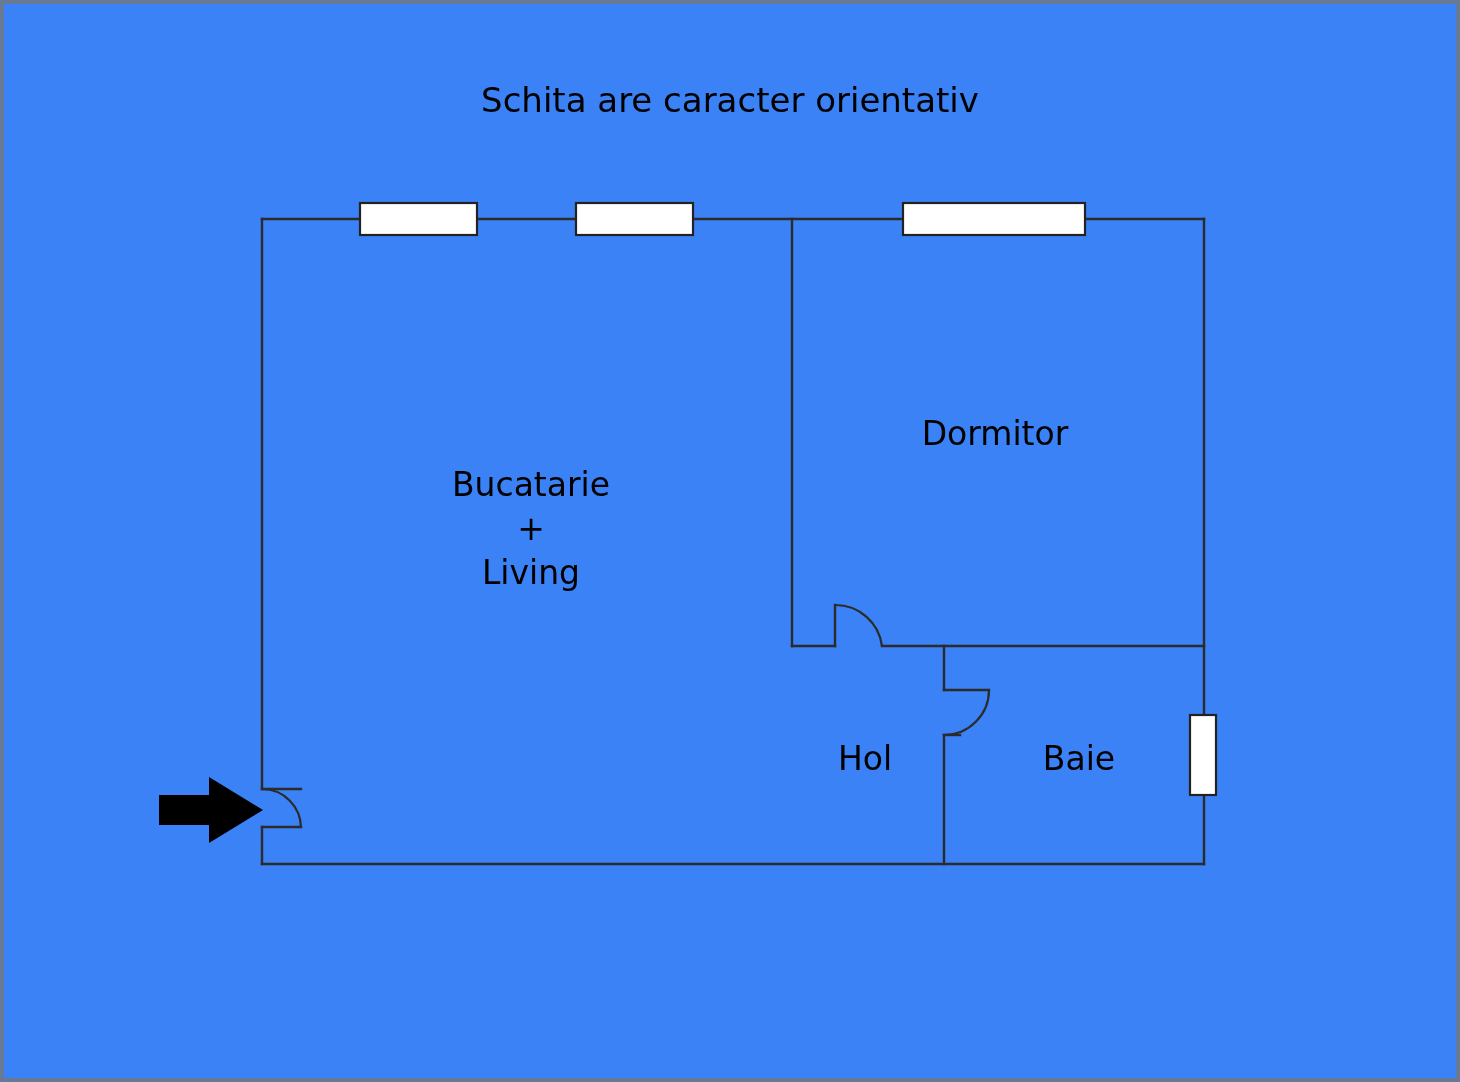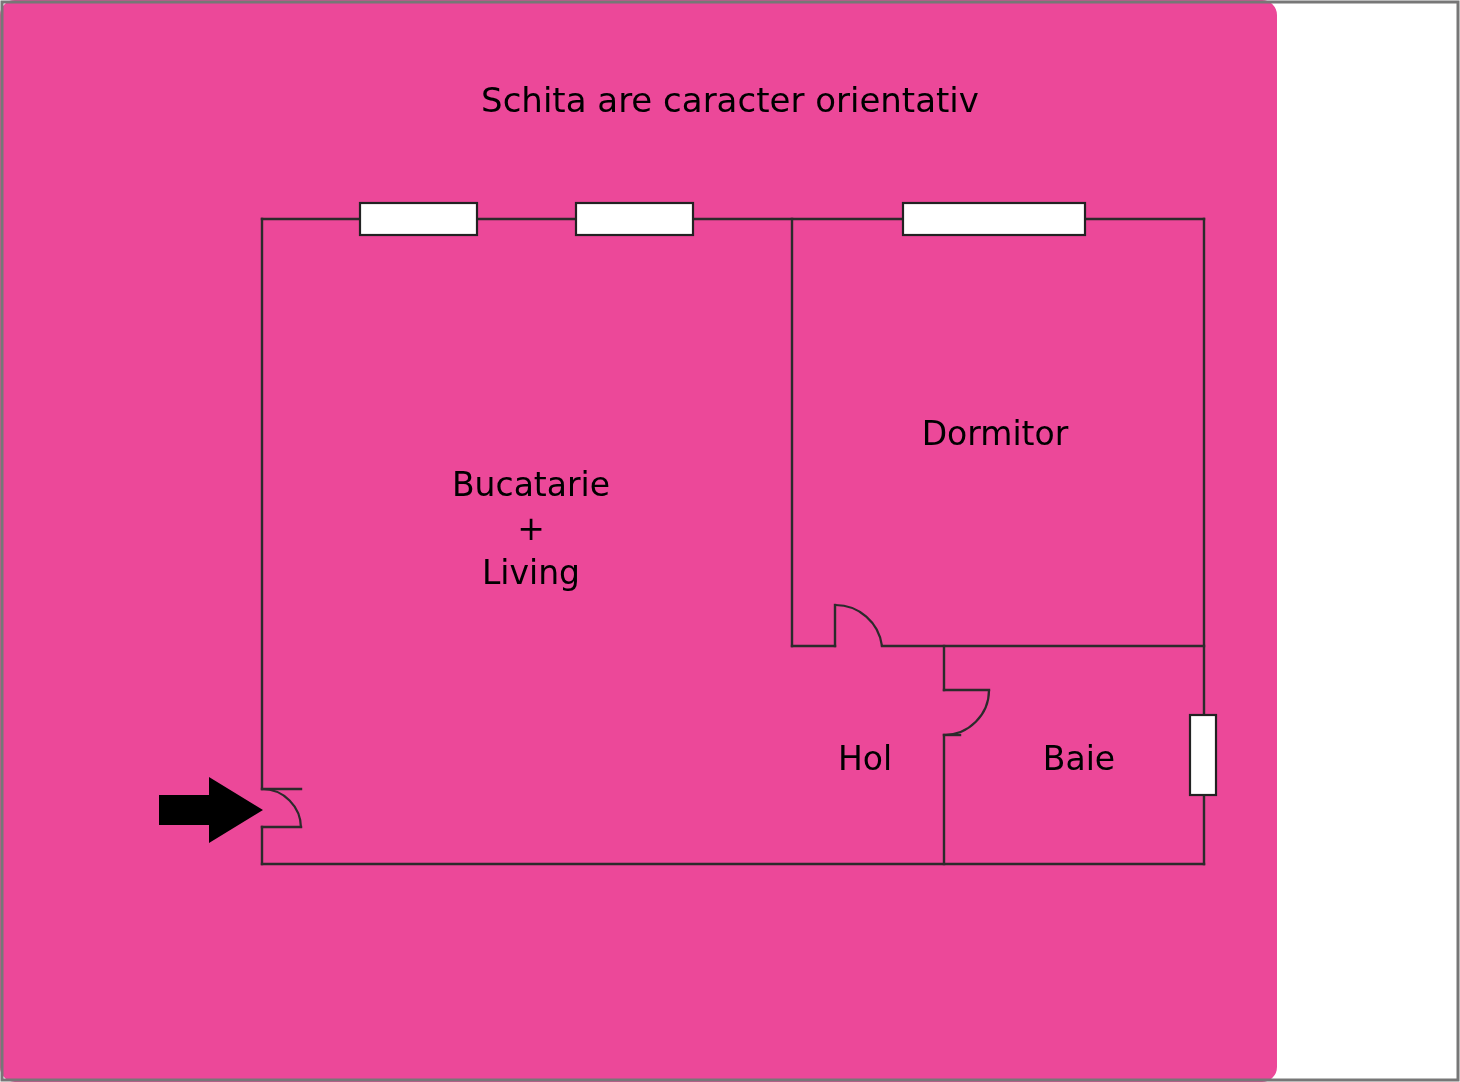--- a/index.html
+++ b/index.html
@@ -8,25 +8,24 @@
     background: #ffffff;
   }
   body {
     width: 1460px;
     height: 1082px;
     font-family: "DejaVu Sans", sans-serif;
     overflow: hidden;
   }
   #plan-root {
     position: relative;
-    width: 1277px;
+    width: 1460px;
     height: 1082px;
-    background: #ec4899;
+    background: #3b82f6;
     box-sizing: border-box;
-    border-radius: 15px;
   }
   #plan-svg {
     position: absolute;
     left: 0;
     top: 0;
     width: 1460px;
     height: 1082px;
     display: block;
   }
   .plan-title {

